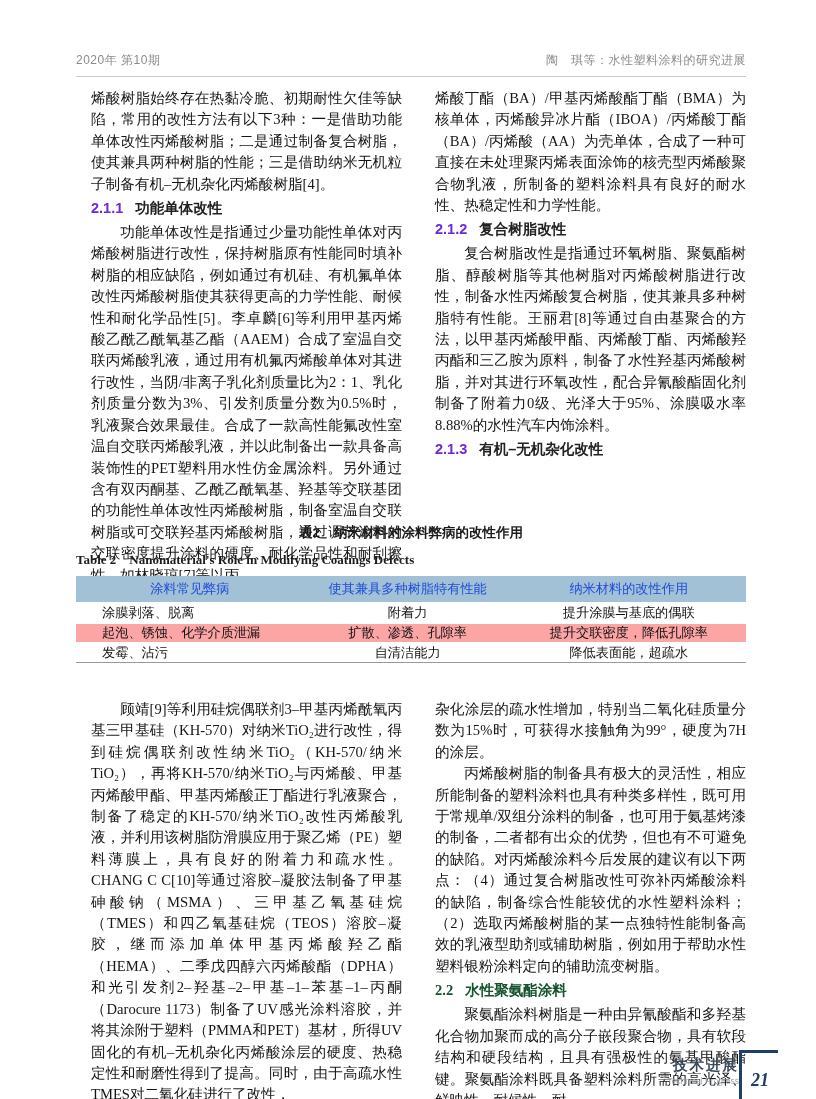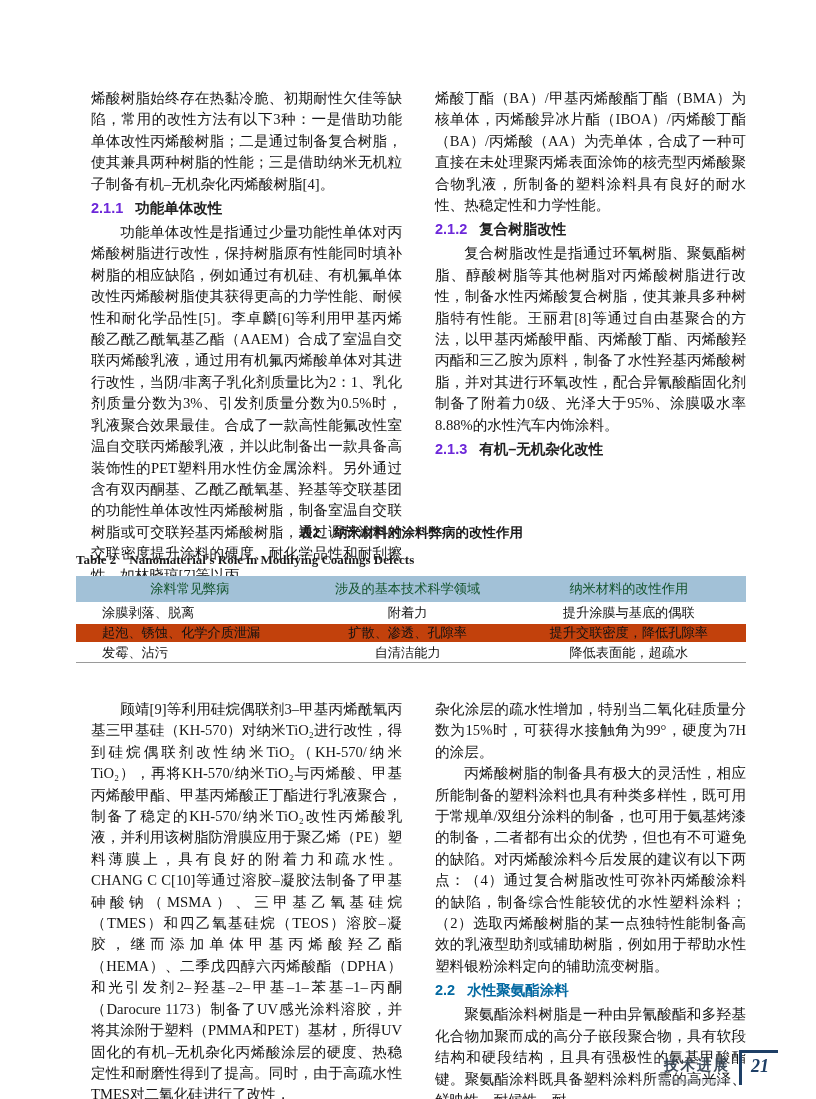--- a/index.html
+++ b/index.html
@@ -21,64 +21,68 @@
   p.body {
     margin:0; font-size:14.6px; line-height:21.4px; text-align:justify;
     text-justify:inter-ideograph; color:#151515;
   }
   p.indent { text-indent:2em; }
   .subhead {
     margin:2px 0 2px 0; font-family:"Liberation Sans", sans-serif;
     font-weight:bold; font-size:14.5px; line-height:23px; color:#222;
   }
   .subhead .num   { color:#6d28d9; margin-right:12px; }
-  .subhead.blue, .subhead.blue .num { color:#0369a1; }
+  .subhead.blue, .subhead.blue .num { color:#14532d;font-family:Liberation Serif, serif; }
   
   .tablewrap { position:absolute; left:76px; top:524px; width:670px; }
   .tbl-title-cn {
     text-align:center; font-family:"Liberation Sans", sans-serif;
     font-weight:bold; font-size:13.5px; color:#1c1c1c;
   }
   .tbl-title-cn .sp { display:inline-block; width:14px; }
   .tbl-title-en {
     text-align:left; font-family:"Liberation Serif", serif;
     font-weight:bold; font-size:13px; margin-top:9px; color:#1c1c1c;
   }
   table.t2 { width:100%; border-collapse:collapse; margin-top:7px;
     font-size:13.2px; border-bottom:1px solid #9a9a9a; }
   table.t2 th {
     background:#a2c1d7; font-weight:normal; padding:4px 0;
-    font-family:"Liberation Sans", sans-serif; color:#14532d;
+    font-family:"Liberation Sans", sans-serif; color:#1d4ed8;
   }
   table.t2 td { padding:0 0; text-align:center; border-top:2px solid #ffffff; color:#111; }
-  table.t2 tr.stripe td { background:#c2410c; }
+  table.t2 tr.stripe td { background:#fca5a5; }
   table.t2 td.c1 { text-align:left; padding-left:26px; }
   table.t2 col.w1 { width:34%; } table.t2 col.w2 { width:31%; } table.t2 col.w3 { width:35%; }
   
   .footer { position:absolute; right:38px; top:1050px; display:flex; align-items:flex-start; }
   .f-labels { text-align:right; margin-top:6px; }
   .f-cn {
     font-family:"Liberation Sans", sans-serif; font-weight:bold;
     font-size:14.5px; color:#3c4a59; letter-spacing:2px;
   }
   .f-en { font-family:"Liberation Sans", sans-serif; font-size:8.5px; color:#a0a8b0; margin-top:1px; }
   .pagebox {
-    margin-left:9px; border-top:3px solid #1e3f66; border-left:3px solid #1e3f66;
-    padding:3px 9px 8px 9px;
+    margin-left:0; border-top:3px solid #1e3f66; border-left:3px solid #1e3f66;
+    padding:17px 9px 8px 9px;
   }
   .pagenum {
     font-family:"Liberation Serif", serif; font-style:italic; font-weight:bold;
     font-size:18px; color:#1e3f66;
   }
 </style>
 </head>
 <body>
 
 <div class="page">
 
+  <div class="runhead">
+    <span>2020年 第10期</span>
+    <span>陶　琪等：水性塑料涂料的研究进展</span>
+  </div>
 
   <div class="top-cols">
     <div class="col">
       <p class="body">烯酸树脂始终存在热黏冷脆、初期耐性欠佳等缺陷，常用的改性方法有以下3种：一是借助功能单体改性丙烯酸树脂；二是通过制备复合树脂，使其兼具两种树脂的性能；三是借助纳米无机粒子制备有机–无机杂化丙烯酸树脂[4]。</p>
       <div class="subhead">
         <span class="num">2.1.1</span><span>功能单体改性</span>
       </div>
       <p class="body indent">功能单体改性是指通过少量功能性单体对丙烯酸树脂进行改性，保持树脂原有性能同时填补树脂的相应缺陷，例如通过有机硅、有机氟单体改性丙烯酸树脂使其获得更高的力学性能、耐候性和耐化学品性[5]。李卓麟[6]等利用甲基丙烯酸乙酰乙酰氧基乙酯（AAEM）合成了室温自交联丙烯酸乳液，通过用有机氟丙烯酸单体对其进行改性，当阴/非离子乳化剂质量比为2：1、乳化剂质量分数为3%、引发剂质量分数为0.5%时，乳液聚合效果最佳。合成了一款高性能氟改性室温自交联丙烯酸乳液，并以此制备出一款具备高装饰性的PET塑料用水性仿金属涂料。另外通过含有双丙酮基、乙酰乙酰氧基、羟基等交联基团的功能性单体改性丙烯酸树脂，制备室温自交联树脂或可交联羟基丙烯酸树脂，通过调节涂料的交联密度提升涂料的硬度、耐化学品性和耐刮擦性。如林晓琼[7]等以丙</p>
     </div>
     <div class="col">
@@ -100,21 +104,21 @@
     <div class="tbl-title-en">Table 2　Nanomaterial's Role in Modifying Coatings Defects</div>
     <table class="t2">
       <colgroup>
           <col class="w1">
           <col class="w2">
           <col class="w3">
         </colgroup>
       <thead>
         <tr>
           <th>涂料常见弊病</th>
-          <th>涉及的基本技术科学领域</th>
+          <th>使其兼具多种树脂特有性能</th>
           <th>纳米材料的改性作用</th>
         </tr>
       </thead>
       <tbody>
         <tr>
           <td class="c1">涂膜剥落、脱离</td>
           <td>附着力</td>
           <td>提升涂膜与基底的偶联</td>
         </tr>
         <tr class="stripe">

